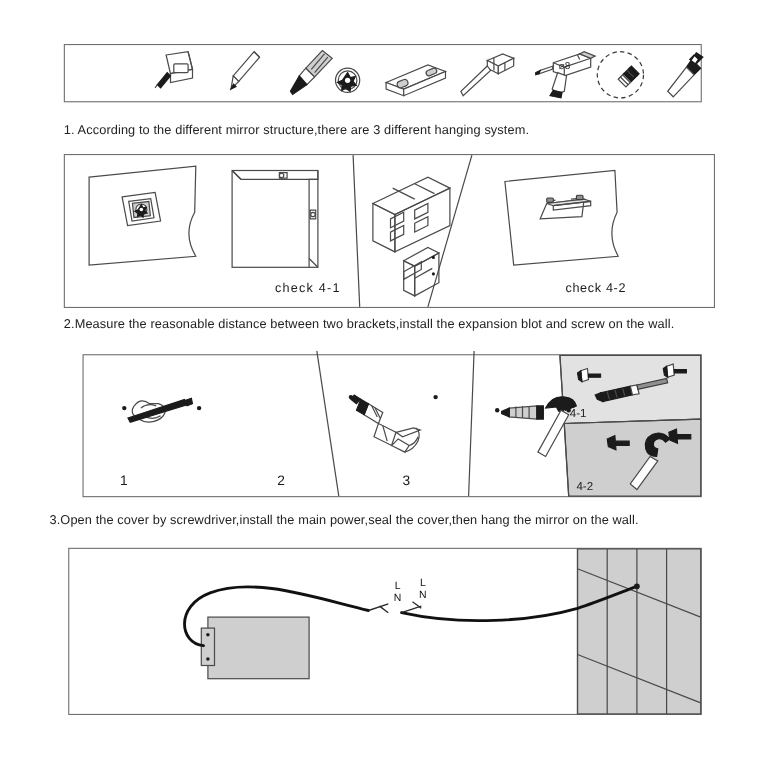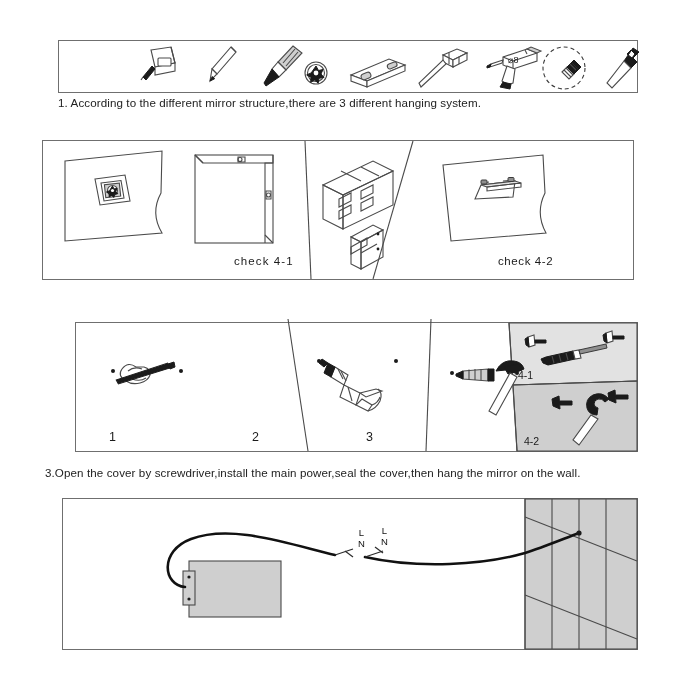--- a/index.html
+++ b/index.html
@@ -131,23 +131,23 @@
       </g>
 
       <g transform="translate(548,5)">
         <path class="fill-blk" d="M26,2 L32,6 L26,12 L30,16 L24,22 L17,15 Z M24,4 L20,8 L25,12 L28,8 Z"></path>
         <path class="fill-w" d="M17,15 L24,22 L5,42 L0,37 Z"></path>
       </g>
     </svg>
   </div>
   <div class="sub-label" style="left:508px; top:55px; font-size:9px;">⌀8</div>
 
-  <div class="caption" style="left:58px; top:96px; width:590px;">1. According to the different mirror structure,there are 3 different hanging system.</div>
-
-  <div class="panel" style="left:42px; top:140px; width:592px; height:140px;">
+  <div class="caption" style="left:58px; top:112px; width:590px;">1. According to the different mirror structure,there are 3 different hanging system.</div>
+
+  <div class="panel" style="left:58px; top:140px; width:592px; height:140px;">
     <svg width="578" height="138" viewBox="0 0 578 138">
 
       <path class="ln" d="M262,0 L268,138"></path>
       <path class="ln" d="M370,0 L330,138"></path>
 
       <g>
         <path class="ln" d="M22,20 L119,10 L118,52 Q107,72 119,92 L22,100 Z"></path>
         <path class="ln" d="M52,38 L82,34 L87,60 L57,64 Z"></path>
         <path class="ln" d="M58,42 L78,39.5 L81,57 L61,60 Z"></path>
         <rect class="fill-md" x="62" y="43" width="15" height="13" transform="rotate(-6 69 49)"></rect>
@@ -195,20 +195,21 @@
         <path class="ln" d="M444,46 L478,42 L478,46 L444,50 Z"></path>
         <path class="ln" d="M440,42 L446,41 M460,40 L466,39.5"></path>
         <rect class="fill-dk" x="438" y="39" width="6" height="4" rx="1"></rect>
         <rect class="fill-dk" x="465" y="36.5" width="6" height="4" rx="1"></rect>
       </g>
 
       <text x="455" y="124" font-family="Liberation Sans, sans-serif" font-size="11.5" letter-spacing="0.6" fill="#1b1b1b">check 4-2</text>
     </svg>
   </div>
 
+  <div class="caption" style="left:58px; top:288px; width:592px;">2.Measure the reasonable distance between two brackets,install the expansion blot and screw on the wall.</div>
 
   <div class="panel" style="left:75px; top:322px; width:563px; height:130px;">
     <svg width="561" height="128" viewBox="0 0 561 128">
 
       <path class="fill-lt" d="M433,0 L561,0 L561,58 L437,62 Z"></path>
       <path class="fill-md" d="M437,62 L561,58 L561,128 L441,128 Z"></path>
       <path class="ln" d="M433,0 L441,128"></path>
       <path class="ln" d="M437,62 L561,58"></path>
 
       <path class="ln" d="M212,-4 L232,128"></path>

